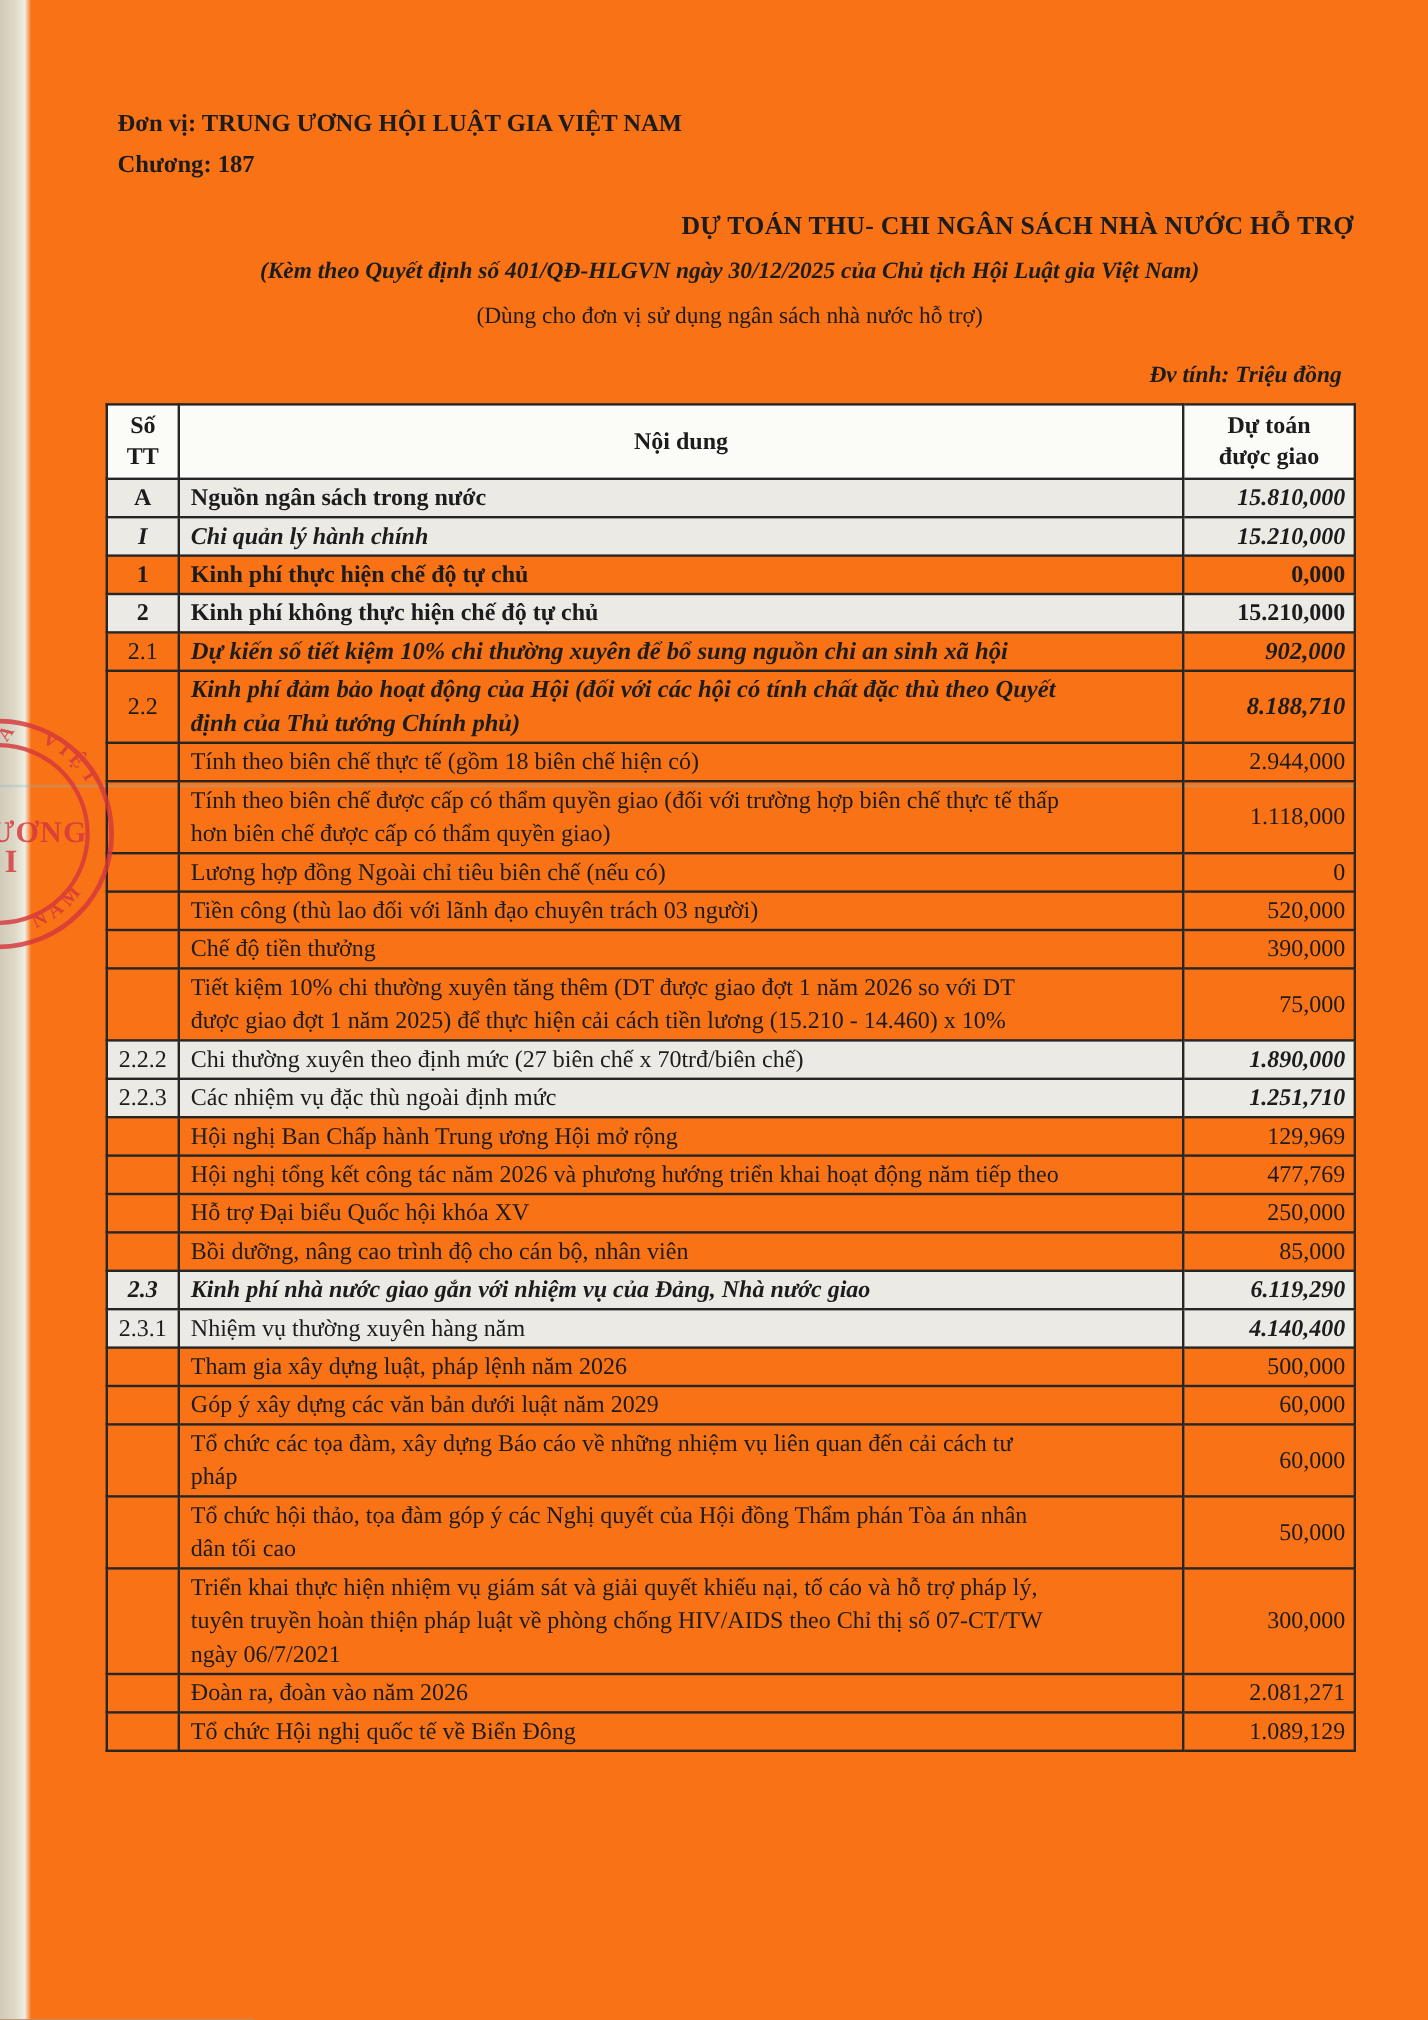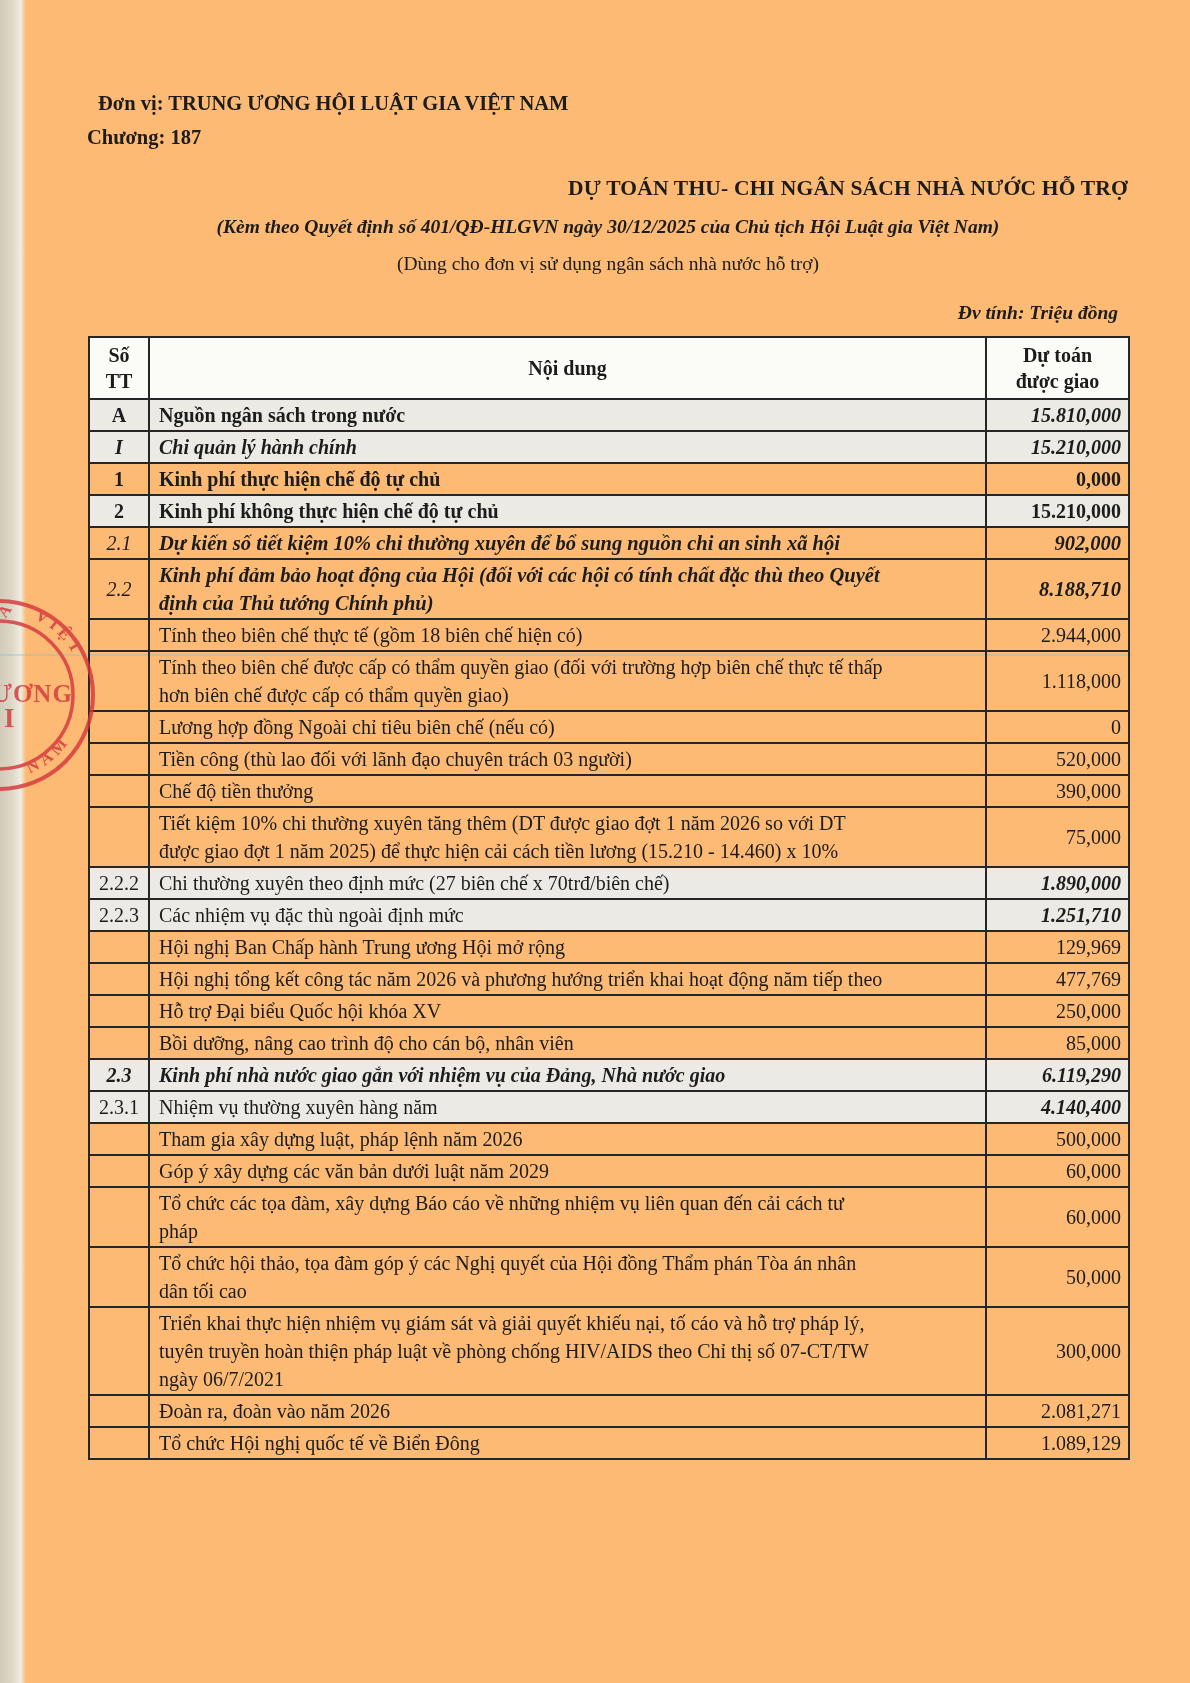--- a/index.html
+++ b/index.html
@@ -1,31 +1,31 @@
 <!DOCTYPE html>
 <html><head>
 <meta charset="utf-8">
 <style>
   html,body{margin:0;padding:0;background:#9a9a9a;}
   .page{
     position:relative;width:1190px;height:1683px;margin:0 auto;
-    background:#fdba74;overflow:hidden;
+    background:#f97316;overflow:hidden;
     font-family:"Liberation Serif","DejaVu Serif",serif;color:#1c1c1c;
   }
   .edge-strip{
     position:absolute;left:0;top:0;width:26px;height:100%;
     background:linear-gradient(90deg,#d2cbba 0%,#ddd7c6 45%,#efede2 80%,rgba(252,252,249,0) 100%);
   }
   .scan-line{
     position:absolute;left:0;top:654px;width:1132px;height:2px;
     background:rgba(115,190,205,.30);
   }
   .hline{position:absolute;white-space:nowrap;}
   .unit-line{left:98px;top:92px;font-size:20.5px;font-weight:700;}
-  .chapter-line{left:87px;top:126px;font-size:20.5px;font-weight:700;}
+  .chapter-line{left:98px;top:126px;font-size:20.5px;font-weight:700;}
   .doc-title{left:88px;top:176px;width:1040px;text-align:right;font-size:21.5px;font-weight:700;letter-spacing:.2px;white-space:normal;position:absolute;}
   .doc-subtitle{left:88px;top:216px;width:1040px;text-align:center;font-size:19.5px;font-weight:700;font-style:italic;position:absolute;}
   .doc-subtitle2{left:88px;top:253px;width:1040px;text-align:center;font-size:19.5px;position:absolute;}
   .unit-note{left:88px;top:302px;width:1030px;text-align:right;font-size:19.5px;font-weight:700;font-style:italic;position:absolute;}
 
   table.budget{
     position:absolute;left:88px;top:336px;width:1040px;
     border-collapse:collapse;table-layout:fixed;
   }
   .budget th,.budget td{border:2px solid #262626;}
@@ -37,21 +37,21 @@
     font-size:20px;line-height:28px;padding:1px 6px;vertical-align:middle;
   }
   td.stt{text-align:center;padding:1px 2px;}
   td.content{padding:1px 100px 1px 9px;}
   td.value{text-align:right;padding:1px 7px;margin-top:28px;}
   tr.shaded{background:#ebeae5;}
   
   tr.hb td{font-weight:700;}                 tr.hb td.value{font-style:italic;}
   tr.bi td{font-weight:700;font-style:italic;}
   tr.cb td{font-weight:700;}
-  tr.si td.stt{font-style:italic;}
+  tr.si td.stt{}
   tr.si td.content,tr.si td.value{font-weight:700;font-style:italic;font-size:20.5px;}
   tr.de td.value{font-weight:700;font-style:italic;}
 
   .stamp{position:absolute;left:0;top:585px;pointer-events:none;}
   .stamp text{fill:#d5383c;font-family:"Liberation Serif","DejaVu Serif",serif;font-weight:700;}
 </style>
 </head>
 <body>
 
 <div class="page">

